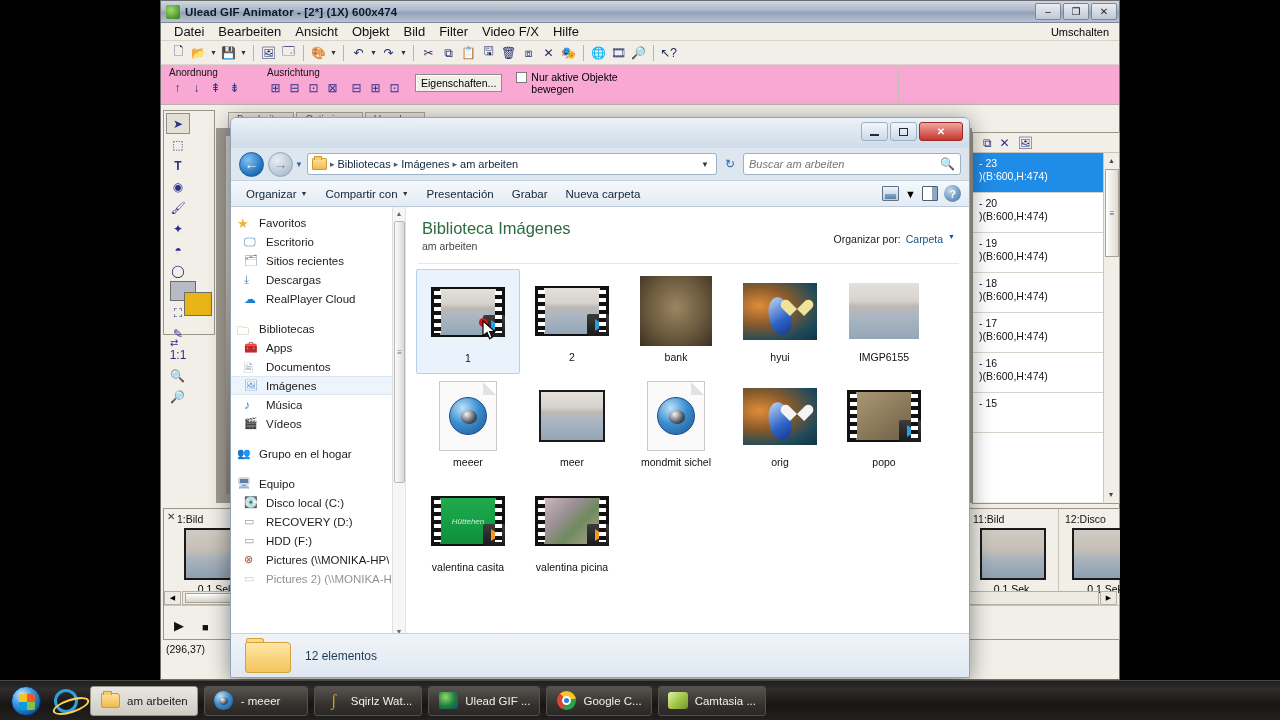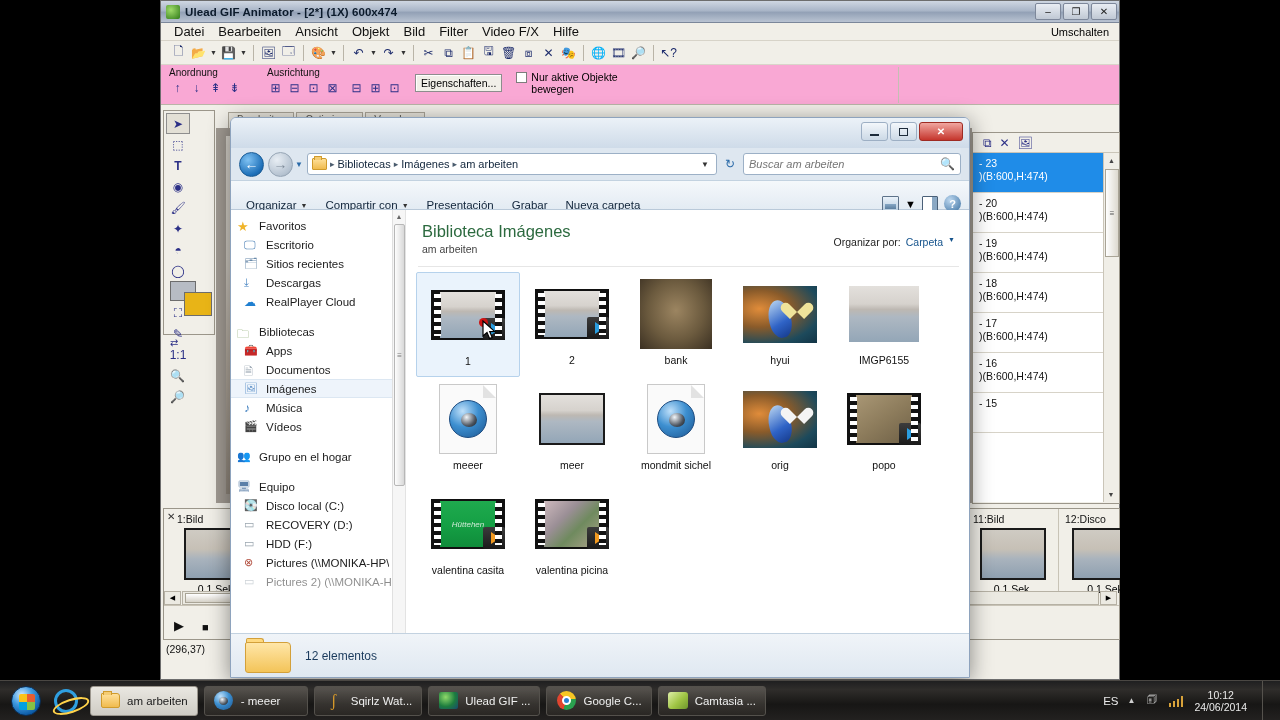--- a/index.html
+++ b/index.html
@@ -153,21 +153,21 @@
   .crumbsep { color:#4a5b6d; font-size:9px; }
   .addrdrop { margin-left:auto; font-size:8px; color:#333; padding-right:3px;}
   #refreshbtn { width:18px; height:22px; display:flex; align-items:center; justify-content:center;
                 font-size:12px; color:#2a6aa8; }
   #searchbox { width:218px; height:22px; background:#fff; border:1px solid #9cb0c6; border-radius:3px;
                display:flex; align-items:center; padding:0 5px; }
   #searchbox input { border:none; outline:none; width:100%; font-size:11px; color:#8b8b8b;
                      font-style:italic; font-family:"Liberation Sans",sans-serif; background:transparent;}
   #searchico { font-size:12px; color:#5b6d7e; }
 
-  #exptoolbar { height:27px; display:flex; align-items:flex-start; padding:14px 6px; gap:0;
+  #exptoolbar { height:27px; display:flex; align-items:center; padding:0 6px; gap:0;
                 background:linear-gradient(180deg,#f5f8fb,#e3ebf3);
                 border-top:1px solid #c3d2e0; border-bottom:1px solid #b9c9d9; position:relative;}
   .etb { font-size:11.5px; color:#10243a; padding:4px 9px; display:flex; align-items:center; gap:4px;}
   .etb .car { font-size:7px; color:#333; }
   #exptoolbar .right { position:absolute; right:8px; display:flex; align-items:center; gap:6px;}
   .viewico { width:17px; height:15px; border:1px solid #5e738a; background:linear-gradient(180deg,#eaf2fa,#b9cee0);
              position:relative; border-radius:1px;}
   .viewico:after{content:"";position:absolute;left:2px;top:7px;width:11px;height:5px;
              background:linear-gradient(180deg,#86a7c5,#5d7f9f);}
   .paneico { width:16px; height:15px; border:1.5px solid #4a6078; border-radius:1px; position:relative;
@@ -847,33 +847,17 @@
         </span>
       <span>Google C...</span>
     </div>
     <div class="tbtask">
       <span class="tbi">
           <span class="tb-cam2"></span>
         </span>
       <span>Camtasia ...</span>
     </div>
 
-    <div id="tray">
-      <span class="lang">ES</span>
-      <span class="up">▲</span>
-      <span class="trayico">🗊</span>
-      <span class="trayico bars">
-        <i style="height:4px"></i>
-          <i style="height:6px"></i>
-          <i style="height:8px"></i>
-          <i style="height:11px"></i>
-      </span>
-      <div id="clock">
-        <div>10:12</div>
-        <div>24/06/2014</div>
-      </div>
-      <div id="showdesk"></div>
-    </div>
   </div>
 
   <div class="letterbox left"></div>
   <div class="letterbox right"></div>
 </div>
 
 </body></html>

